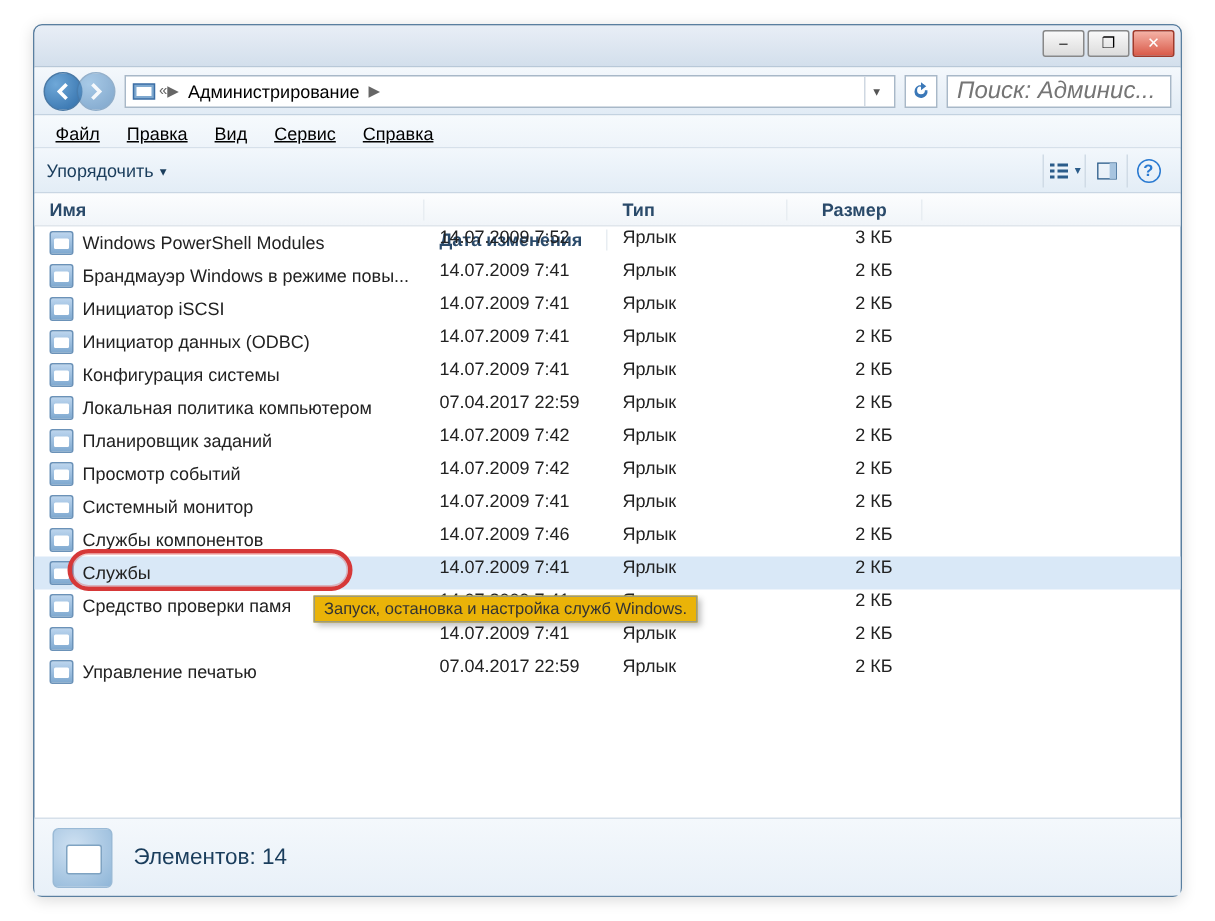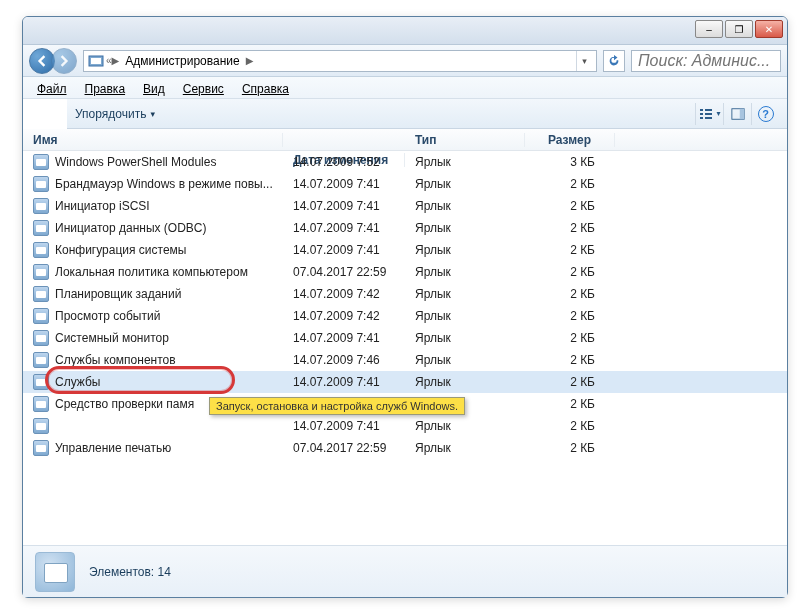--- a/index.html
+++ b/index.html
@@ -40,61 +40,61 @@
   display:flex; align-items:center; justify-content:center; color:#3b78b8; }
 .search { width: 150px; height:22px; border:1px solid #a8b8c8; background:#fff; font-size:16px;
   font-style:italic; color:#888; padding:0 6px; }
 
 .menubar { height: 22px; display:flex; align-items:flex-end; gap:2px; padding:0 6px;
   background: linear-gradient(#f6fafd,#eef4fa); border-bottom:1px solid #d6e0ea; font-size:12px; }
 .menubar .mi { padding:2px 8px; cursor:default; }
 .menubar .mi u { text-decoration: underline; }
 
 .toolbar { height: 30px; display:flex; align-items:center; padding:0 8px;
-  background: linear-gradient(#f2f7fc,#e3edf6); border-bottom:1px solid #c9d6e3; font-size:12px;margin-left:44px; }
+  background: linear-gradient(#f2f7fc,#e3edf6); border-bottom:1px solid #c9d6e3; font-size:12px; }
 .toolbar .org { color:#1a3d5c; cursor:default; display:flex; align-items:center; gap:4px; }
 .toolbar .spacer { flex:1; }
 .toolbar .tbtn { width:28px; height:22px; display:flex; align-items:center; justify-content:center;
   border-left:1px solid #d0dbe6; color:#2b5c8a; cursor:default; }
 .help { color:#2a7ad1; border:1px solid #2a7ad1; border-radius:50%; width:16px; height:16px;
   font-size:11px; line-height:14px; text-align:center; font-weight:bold; }
 
 .columns { height: 22px; display:flex; align-items:center; border-bottom:1px solid #e0e6ec;
   background: linear-gradient(#fcfdfe,#f1f5f9); font-size:12px; color:#2a4a6a;font-weight:bold; }
 .columns .col { padding:0 10px; border-right:1px solid #e8edf2; }
 .col-name { width: 260px; }
 .col-date { width: 122px; margin-top: 40px; }
 .col-type { width: 120px; }
 .col-size { width: 90px; text-align:center; padding-right:20px; }
 
 .filelist { font-size:12px; color:#222; position:relative; }
-.row { display:flex; align-items:center; height:22px; }
+.row { display:flex; height:22px; }
 .row.selected { background:#d9e8f7; }
 .row .c { overflow:hidden; white-space:nowrap; text-overflow:ellipsis; }
 .row .c-name { width:260px; padding-left:10px; display:flex; align-items:center; gap:6px; }
 .row .c-date { width:122px; padding-left:10px; }
 .row .c-type { width:120px; padding-left:10px; }
 .row .c-size { width:90px; text-align:right; padding-right:20px; }
 .ficon { width:16px; height:16px; flex-shrink:0; display:inline-block;
   background: linear-gradient(#bcd5ee,#7fa9d0); border:1px solid #6b92b8; border-radius:2px; position:relative; }
 .ficon::after{content:"";position:absolute;left:2px;top:4px;width:10px;height:7px;background:#fff;border-radius:1px;}
 
 .highlight-ring {
   position:absolute; border:3px solid #d63838; border-radius:18px;
   pointer-events:none; box-shadow: 0 0 0 1px rgba(214,56,56,.3) inset;
 }
 
 .tooltip {
-  position:absolute; background:#fde047; border:1px solid #9a9a7a; font-size:11px;
+  position:absolute; background:#eab308; border:1px solid #9a9a7a; font-size:11px;
   padding:2px 6px; box-shadow: 2px 2px 4px rgba(0,0,0,.25); color:#333; z-index:5;
 }
 
 .statusbar { position:absolute; left:0; right:0; bottom:0; height:52px;
   border-top:1px solid #d6e0ea; background:linear-gradient(#f4f8fc,#e8f0f8);
-  display:flex; align-items:center; padding:18px 12px; font-size:12px; color:#1a3d5c; gap:14px; }
+  display:flex; align-items:center; padding:18px 12px; font-size:15px; color:#1a3d5c; gap:14px; }
 .stat-icon { width:40px; height:40px; background: radial-gradient(circle at 35% 30%, #cfe1f2, #8fb6d8);
   border:1px solid #9abad6; border-radius:4px; position:relative; }
 .stat-icon::after{content:"";position:absolute;left:8px;top:10px;width:22px;height:18px;
   background:#fff;border:1px solid #7fa3c2;border-radius:2px;}
 </style>
 </head>
 <body>
 
 <div class="window">
 

